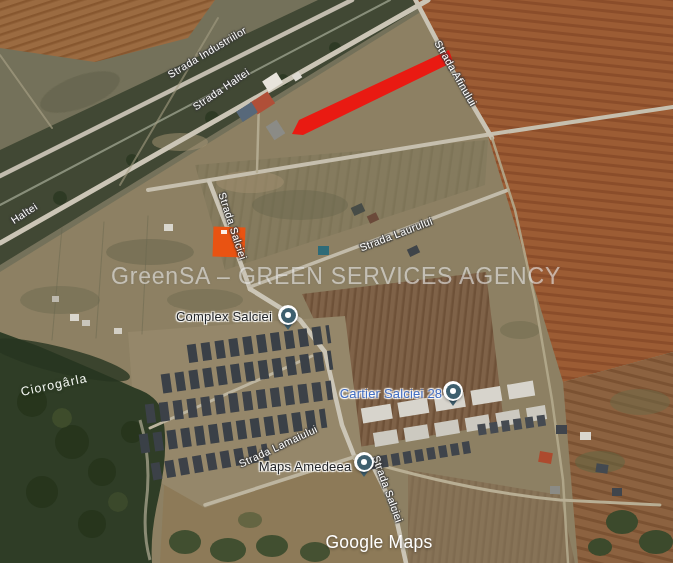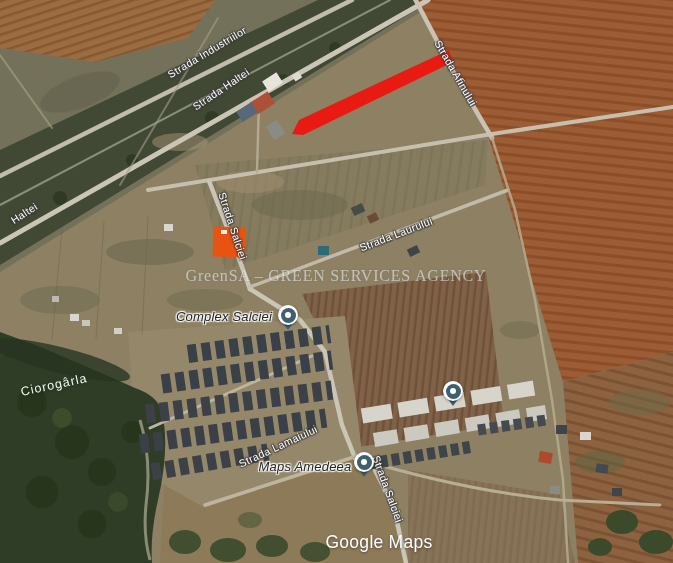--- a/index.html
+++ b/index.html
@@ -23,26 +23,25 @@
     color:#f4f7f2;font-size:12.5px;font-weight:400;letter-spacing:1px;
     text-shadow:0 1px 2px rgba(40,55,35,.8),0 0 3px rgba(40,55,35,.6);
   }
   .poi{
     font-size:13px;font-weight:500;letter-spacing:.2px;
     text-shadow:-1px -1px 1px rgba(255,255,255,.9),1px -1px 1px rgba(255,255,255,.9),
                 -1px 1px 1px rgba(255,255,255,.9),1px 1px 1px rgba(255,255,255,.9),
                 0 0 3px rgba(255,255,255,.8);
     pointer-events:auto;cursor:pointer;
   }
-  .poi.black{color:#23262a;font-style:italic;}
+  .poi.black{color:#23262a;}
   .poi.biz{color:#4470c4;}
   .watermark{
-    color:rgba(255,255,255,.52);font-size:16px;font-weight:400;letter-spacing:.8px;
+    color:rgba(255,255,255,.52);font-size:23px;font-weight:400;letter-spacing:.8px;
     text-shadow:0 0 2px rgba(110,110,110,.35);
-    font-family:Liberation Serif, serif;
   }
   .glogo{
     color:#fff;font-size:17.5px;font-weight:500;letter-spacing:.3px;
     text-shadow:0 1px 3px rgba(0,0,0,.45);pointer-events:auto;cursor:pointer;
   }
   .glogo .g2{font-weight:400;margin-left:5px;}
   .pin{
     position:absolute;width:20px;height:20px;z-index:6;cursor:pointer;
     transform:translate(-50%,-50%);
   }
@@ -231,20 +230,21 @@
   <div class="lbl water" style="left:54px;top:385px;--r:-12deg">Ciorogârla</div>
 
   <div class="lbl poi black" style="left:224px;top:316px">Complex Salciei</div>
   <div class="pin" style="left:288px;top:315px">
     <span class="tail"></span>
     <span class="ring"></span>
     <span class="fill"></span>
     <span class="dot"></span>
   </div>
 
+  <div class="lbl poi biz" style="left:391px;top:393px">Cartier Salciei 28</div>
   <div class="pin" style="left:453px;top:391px">
     <span class="tail"></span>
     <span class="ring"></span>
     <span class="fill"></span>
     <span class="dot"></span>
   </div>
 
   <div class="lbl poi black" style="left:305px;top:466px">Maps Amedeea</div>
   <div class="pin" style="left:364px;top:462px">
     <span class="tail"></span>

